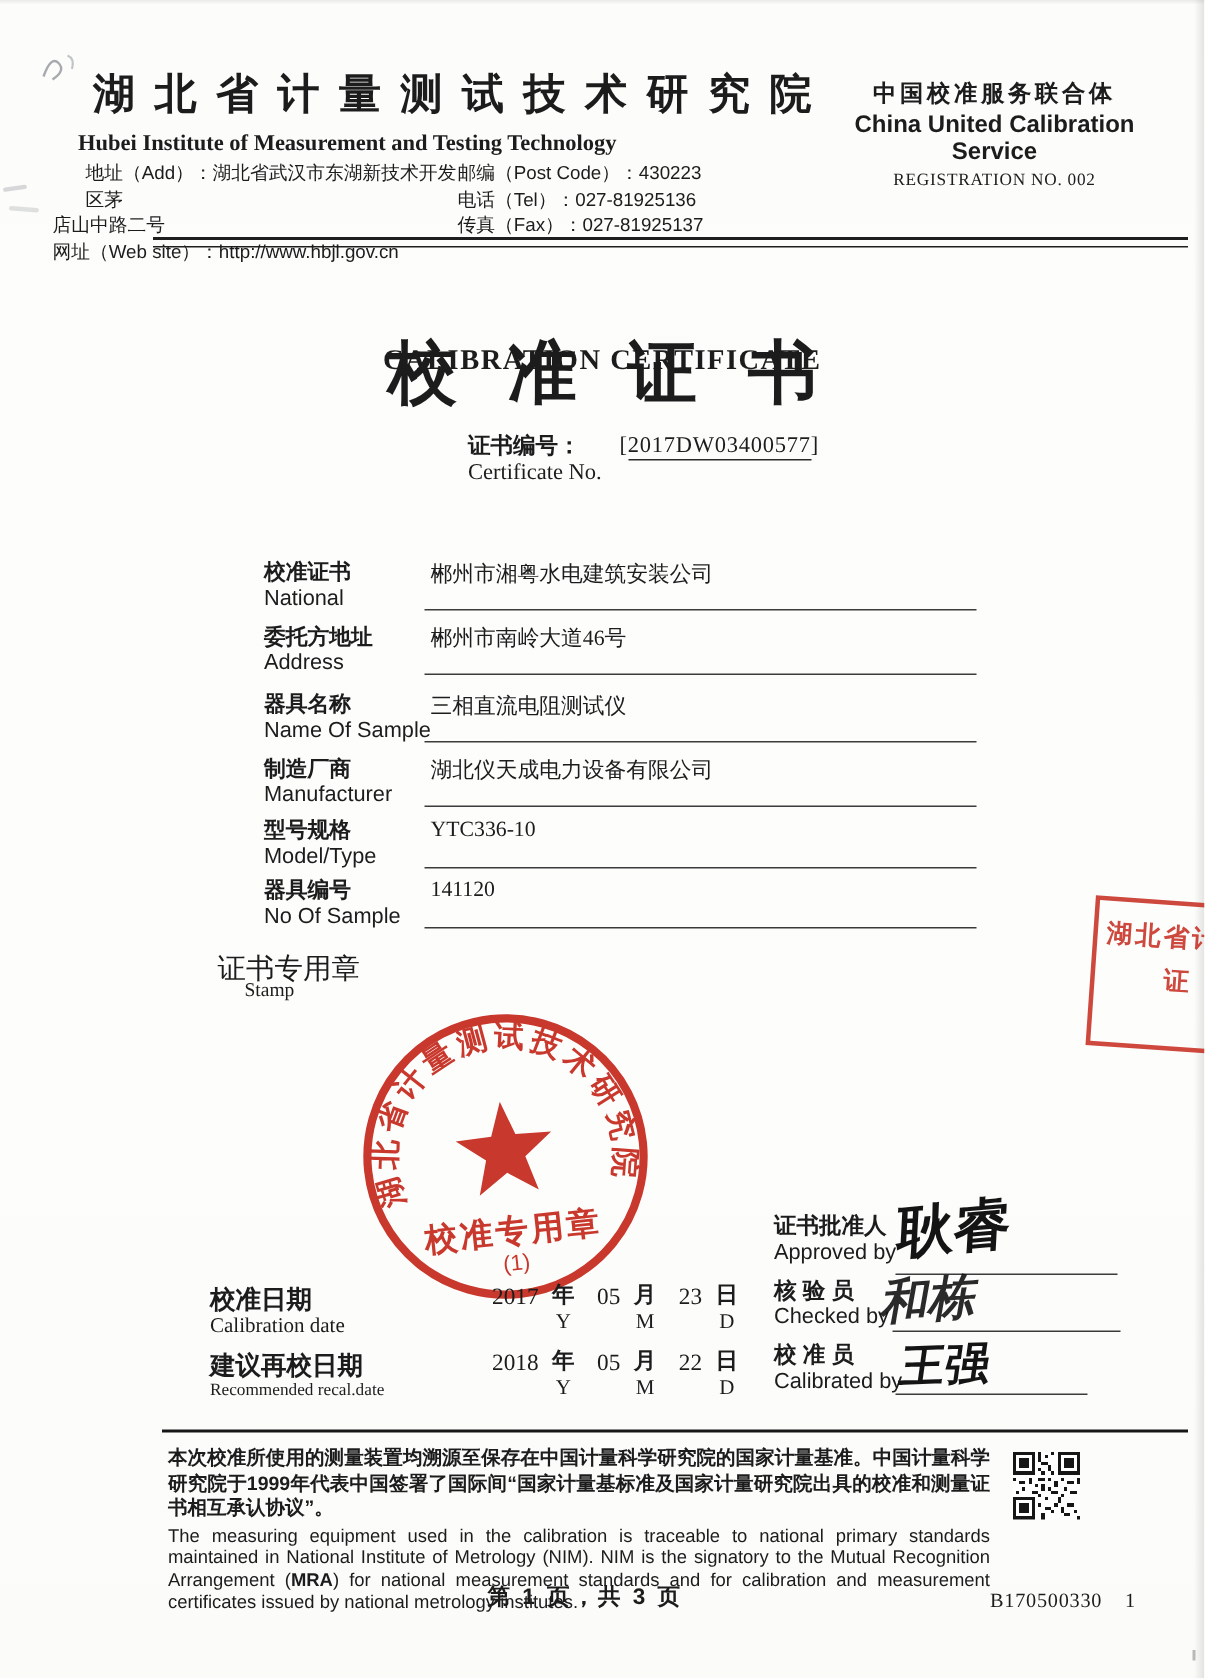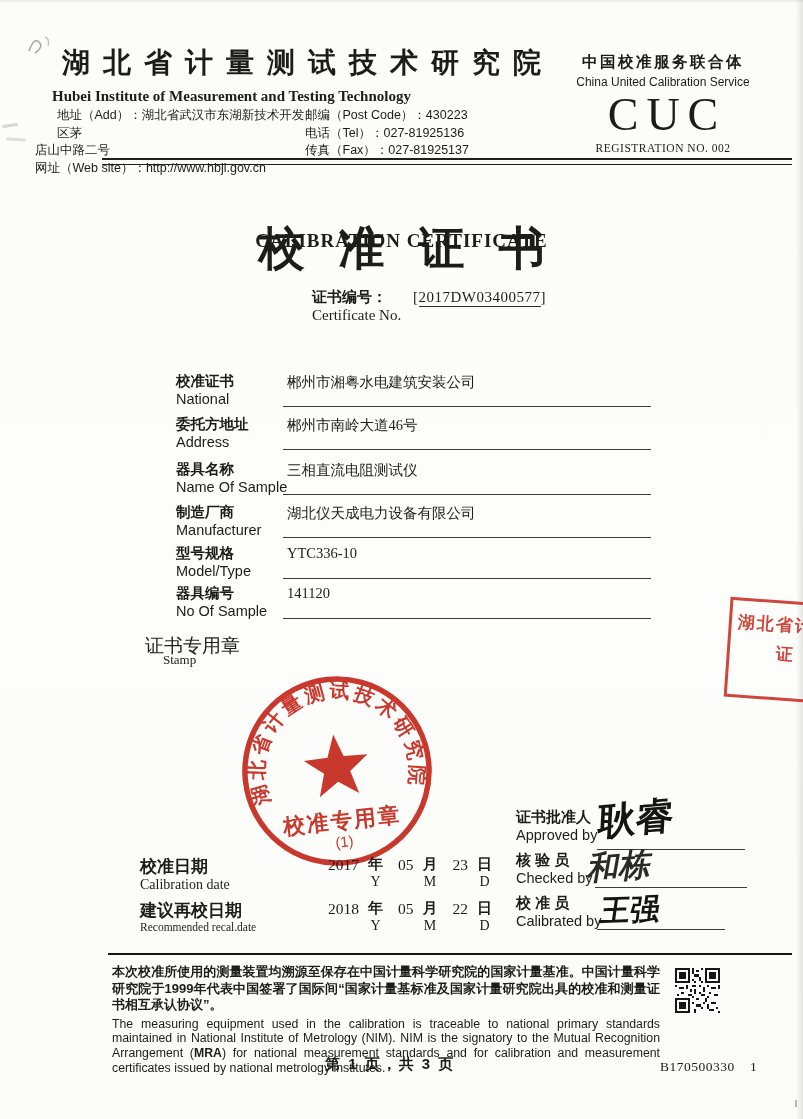--- a/index.html
+++ b/index.html
@@ -11,21 +11,21 @@
 
   
   .org-cn{left:62px;top:44px;font-size:28px;font-weight:700;letter-spacing:13px;white-space:nowrap;
           font-family:"Liberation Serif","DejaVu Serif",serif;}
   .org-en{left:52px;top:88px;font-size:15px;font-weight:700;}
   .addr-block{left:35px;top:107px;font-size:12.5px;line-height:17.5px;width:280px;}
   .addr-line1{padding-left:22px;}
   .contact-block{left:305px;top:107px;font-size:12.5px;line-height:17.5px;}
   .cuc-block{left:553px;top:52px;width:220px;text-align:center;}
   .cuc-cn{font-size:15.5px;font-weight:700;letter-spacing:2.5px;}
-  .cuc-en{font-size:12px;font-weight:400;margin-top:2px;}
+  .cuc-en{font-size:16px;font-weight:700;margin-top:2px;}
   .cuc-logo{font-family:"Liberation Serif","DejaVu Serif",serif;font-size:46px;letter-spacing:8px;
             padding-left:8px;margin-top:2px;line-height:48px;}
   .cuc-reg{font-family:"Liberation Serif","DejaVu Serif",serif;font-size:11.5px;letter-spacing:.5px;margin-top:3px;}
   .double-rule{left:102px;top:158px;width:690px;height:4px;border-top:2.5px solid #1e1e1e;border-bottom:1px solid #1e1e1e;}
 
   
   .title-cn{left:0;top:170px;width:100%;text-align:center;font-size:46px;font-weight:700;
             letter-spacing:34px;padding-left:34px;box-sizing:border-box;
             font-family:"Liberation Serif","DejaVu Serif",serif;margin-top:48px;}
   .title-en{left:0;top:230px;width:100%;text-align:center;font-size:19px;font-weight:700;letter-spacing:1px;}
@@ -113,21 +113,20 @@
   </div>
   <div class="abs contact-block">
     <div>邮编（Post Code）：430223</div>
     <div>电话（Tel）：027-81925136</div>
     <div>传真（Fax）：027-81925137</div>
   </div>
 
   <div class="abs cuc-block">
     <div class="cuc-cn">中国校准服务联合体</div>
     <div class="cuc-en">China United Calibration Service</div>
-    <div class="cuc-logo">CUC</div>
     <div class="cuc-reg">REGISTRATION NO. 002</div>
   </div>
 
   <div class="abs double-rule"></div>
 
   <div class="abs title-cn">校准证书</div>
   <div class="abs title-en serif">CALIBRATION CERTIFICATE</div>
 
   <div class="abs certno-label-cn">证书编号：</div>
   <div class="abs certno-label-en serif">Certificate No.</div>

